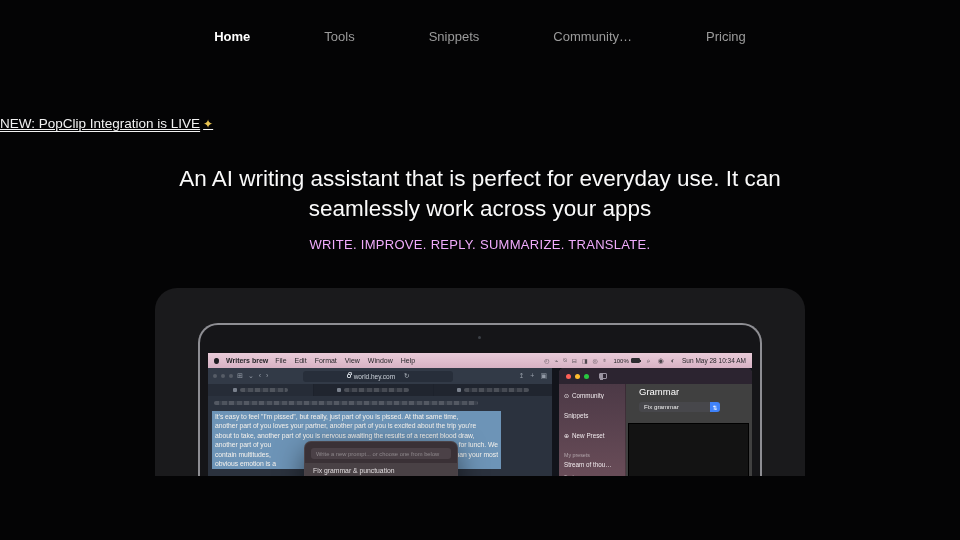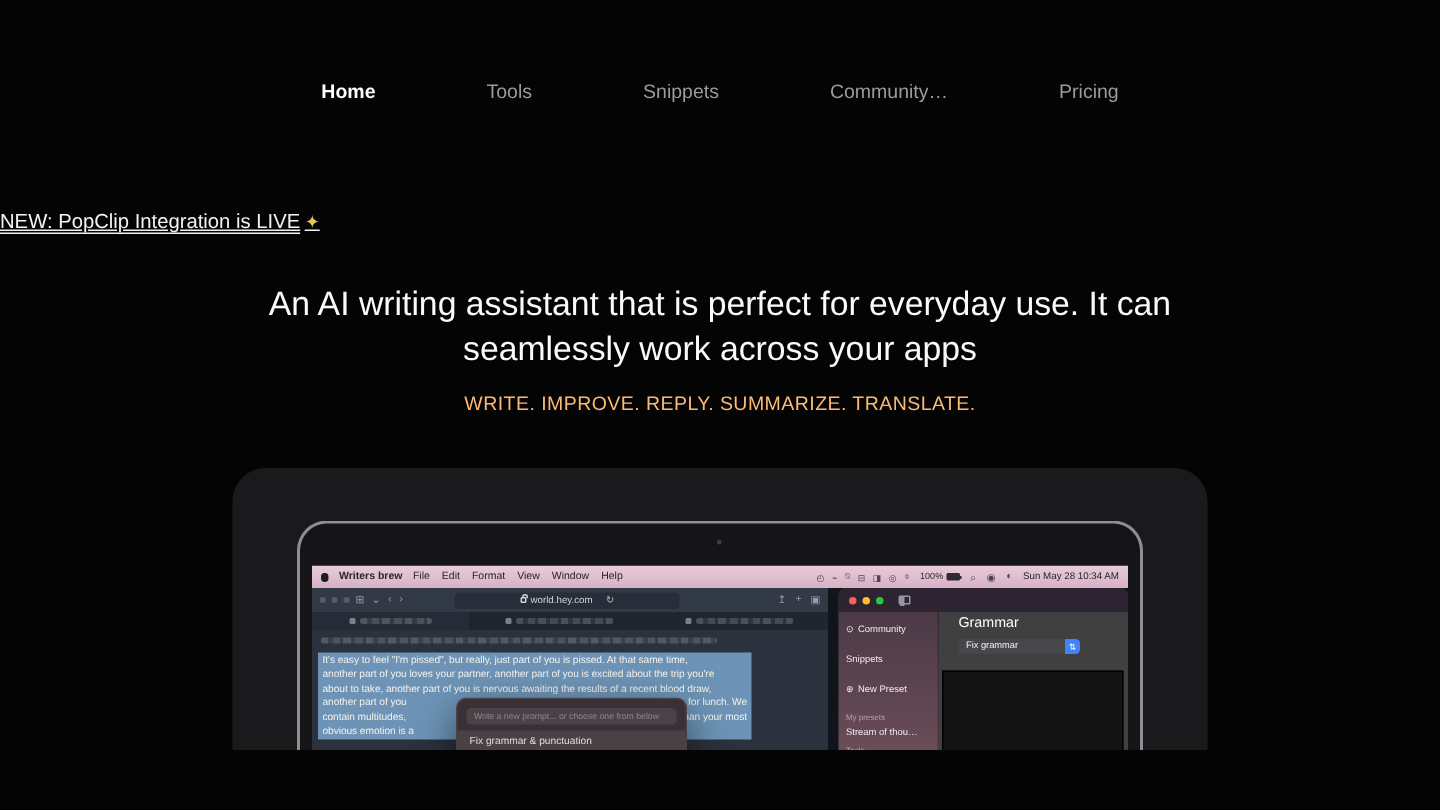--- a/index.html
+++ b/index.html
@@ -1,32 +1,32 @@
 <!DOCTYPE html>
 <html><head>
 <meta charset="utf-8">
 <style>
   * { margin:0; padding:0; box-sizing:border-box; }
   html,body { width:960px; height:540px; overflow:hidden; background:#040405;
     font-family:"Liberation Sans", sans-serif; }
-  .stage { position:relative; width:960px; height:476px; background:#040405; overflow:hidden;margin-top:24px; }
+  .stage { position:relative; width:960px; height:476px; background:#040405; overflow:hidden; }
 
   
   .nav { position:absolute; top:29px; left:0; right:0; display:flex; justify-content:center; gap:74px; }
   .nav-link { font-size:13px; color:#9b9b9b; text-decoration:none; cursor:pointer; white-space:nowrap; }
   .nav-link.is-active { color:#ffffff; font-weight:700; }
 
   
   .banner { position:absolute; top:116px; left:0; right:16px; text-align:left; font-size:13.5px; color:#f2f2f2;text-decoration:underline; }
   .banner a { color:#f2f2f2; text-decoration:underline; text-underline-offset:3px; cursor:pointer; }
   .banner .spark { color:#e9c451; text-decoration:none; margin-left:3px; font-size:12px; }
   .hero-title { position:absolute; top:164px; left:50%; transform:translateX(-50%); width:710px;
     text-align:center; color:#fafafa; font-size:22.5px; line-height:30px; font-weight:500; }
   .hero-tagline { position:absolute; top:237px; left:0; right:0; text-align:center;
-    color:#fdba74; font-size:13px; letter-spacing:.3px; }
+    color:#f0abfc; font-size:13px; letter-spacing:.3px; }
 
   
   .hero-card { position:absolute; left:155px; top:288px; width:650px; height:300px;
     border-radius:22px; background:#1a1a1c; }
   .laptop { position:absolute; left:198px; top:323px; width:564px; height:260px;
     border:2px solid #8e8e93; border-bottom:none; border-radius:20px 20px 0 0; background:#151518; }
   .camera-dot { position:absolute; left:478px; top:336px; width:3px; height:3px; border-radius:50%; background:#3c4046; }
 
   .screen { position:absolute; left:208px; top:353px; width:544px; height:187px; background:#10131a; overflow:hidden; }
 

